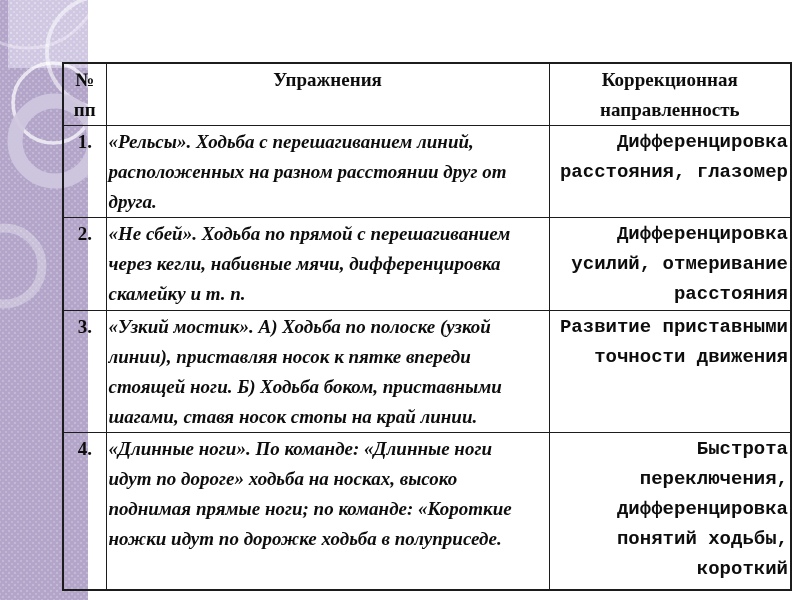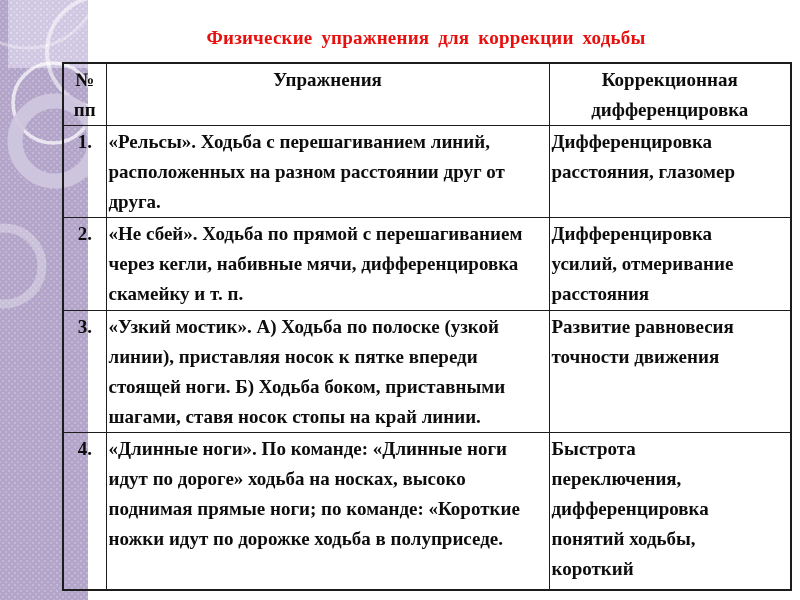--- a/index.html
+++ b/index.html
@@ -41,54 +41,53 @@
   col.c-num{width:43px;}
   col.c-ex{width:443px;}
   col.c-cor{width:242px;}
   tr.h-head{height:58px;}
   tr.h-r1{height:92px;}
   tr.h-r2{height:93px;}
   tr.h-r3{height:118px;}
   tr.h-r4{height:157px;}
   th{text-align:center;}
   td.num{text-align:center;}
-  td.ex{text-align:left;padding-left:4px;padding-right:4px;}
-  td.cor{text-align:left;padding-left:8px;padding-right:4px;}
+  td.ex{text-align:left;padding-left:4px;padding-right:4px;font-style:italic;}
+  td.cor{text-align:right;padding-left:8px;padding-right:4px;font-family:Liberation Mono, monospace;}
 </style>
 </head>
 <body>
 
 <div class="slide">
 
   <div class="sidebar">
     <div class="light-square"></div>
     <svg class="rings" width="88" height="600" viewBox="0 0 88 600">
       <circle cx="103" cy="52" r="56" fill="none" stroke="rgba(255,255,255,0.55)" stroke-width="4"></circle>
       <circle cx="28" cy="-24" r="72" fill="none" stroke="rgba(255,255,255,0.35)" stroke-width="3"></circle>
       <circle cx="53" cy="103" r="40" fill="none" stroke="rgba(255,255,255,0.70)" stroke-width="3.5"></circle>
       <circle cx="55" cy="141" r="40" fill="none" stroke="#cfc7de" stroke-width="15" opacity="0.92"></circle>
       <circle cx="4" cy="266" r="38" fill="none" stroke="rgba(255,255,255,0.30)" stroke-width="9"></circle>
     </svg>
   </div>
 
-  <div class="title">Физические упражнения для коррекции ходьбы</div>
 
   <table class="grid">
     <colgroup>
       <col class="c-num">
         <col class="c-ex">
         <col class="c-cor">
     </colgroup>
     <tbody>
       <tr class="h-head">
         <th>№
 пп</th>
         <th>Упражнения</th>
         <th>Коррекционная
-дифференцировка</th>
+направленность</th>
       </tr>
       <tr class="h-r1">
         <td class="num">1.</td>
         <td class="ex">«Рельсы». Ходьба с перешагиванием линий,
 расположенных на разном расстоянии друг от
 друга.</td>
         <td class="cor">Дифференцировка
 расстояния, глазомер</td>
       </tr>
       <tr class="h-r2">
@@ -99,21 +98,21 @@
         <td class="cor">Дифференцировка
 усилий, отмеривание
 расстояния</td>
       </tr>
       <tr class="h-r3">
         <td class="num">3.</td>
         <td class="ex">«Узкий мостик». А) Ходьба по полоске (узкой
 линии), приставляя носок к пятке впереди
 стоящей ноги. Б) Ходьба боком, приставными
 шагами, ставя носок стопы на край линии.</td>
-        <td class="cor">Развитие равновесия
+        <td class="cor">Развитие приставными
 точности движения</td>
       </tr>
       <tr class="h-r4">
         <td class="num">4.</td>
         <td class="ex">«Длинные ноги». По команде: «Длинные ноги
 идут по дороге» ходьба на носках, высоко
 поднимая прямые ноги; по команде: «Короткие
 ножки идут по дорожке ходьба в полуприседе.</td>
         <td class="cor">Быстрота
 переключения,

